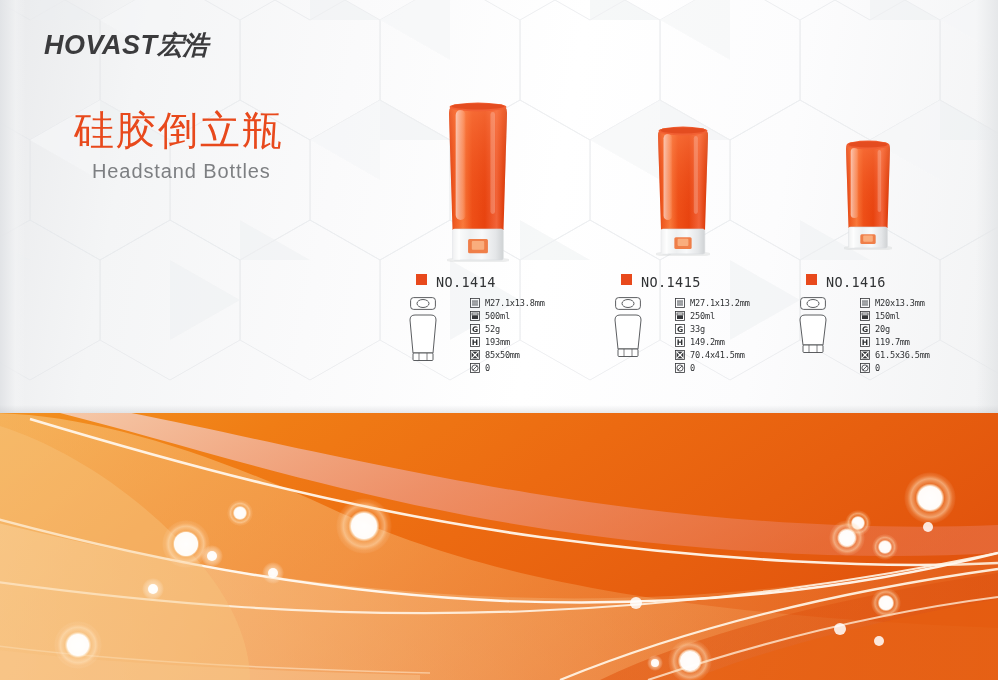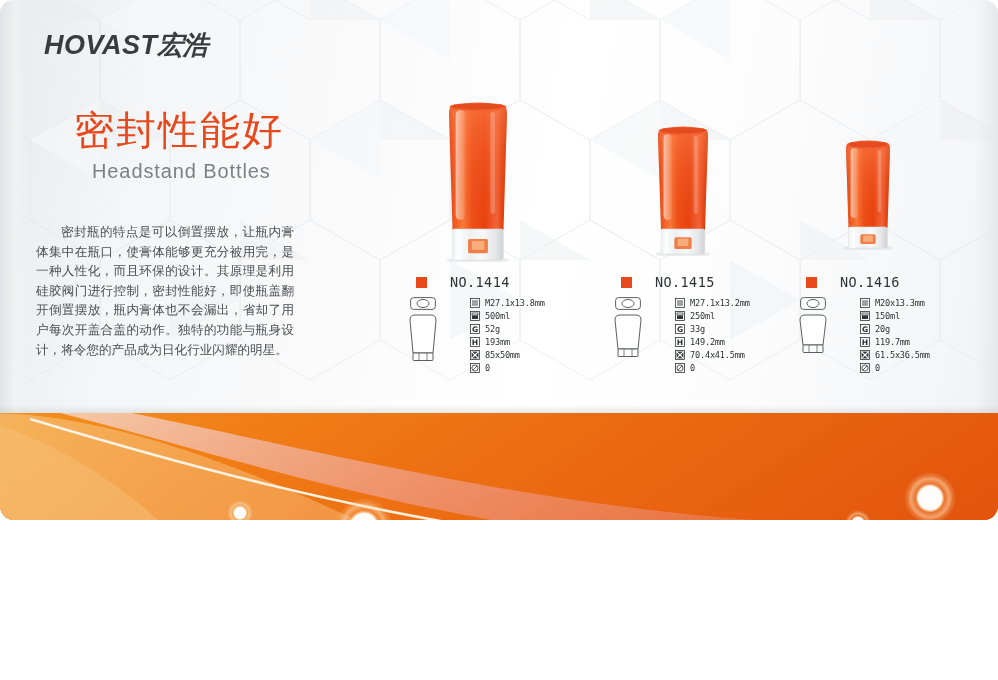--- a/index.html
+++ b/index.html
@@ -9,24 +9,23 @@
   }
   body {
     width: 998px;
     height: 680px;
     overflow: hidden;
     font-family: "Liberation Sans", sans-serif;
   }
   #page {
     position: relative;
     width: 998px;
-    height: 520px;
+    height: 680px;
     overflow: hidden;
     background: #ffffff;
-    border-radius: 14px;
   }
 
   
   #top-section {
     position: absolute;
     left: 0; top: 0;
     width: 998px;
     height: 413px;
     overflow: hidden;
     background:
@@ -129,22 +128,21 @@
   .bottle-photo {
     position: absolute;
     left: 50%;
     transform: translateX(-50%);
   }
   .product-code {
     position: absolute;
     top: 274px;
     left: 38px;
     display: flex;
-    align-items: center;
-    gap: 23px;
+    gap: 9px;
     white-space: nowrap;
   }
   .code-swatch {
     width: 11px; height: 11px;
     background: #e8491c;
     display: block;
   }
   .code-label {
     font-family: "DejaVu Sans Mono", "Liberation Mono", monospace;
     font-size: 13.5px;
@@ -278,24 +276,23 @@
         <polygon points="630,180 700,140 700,220"></polygon>
         <polygon points="910,180 980,140 980,220"></polygon>
       </g>
     </svg>
 
     <div id="left-panel-edge"></div>
     <div id="right-panel-edge"></div>
 
     <div id="logo"><span>HOVAST</span><span class="logo-cn">宏浩</span></div>
 
-    <div id="title-cn">密封性能好</div>
+    <div id="title-cn">硅胶倒立瓶</div>
     <div id="title-en">Headstand Bottles</div>
 
-    <div id="body-copy">密封瓶的特点是可以倒置摆放，让瓶内膏体集中在瓶口，使膏体能够更充分被用完，是一种人性化，而且环保的设计。其原理是利用硅胶阀门进行控制，密封性能好，即使瓶盖翻开倒置摆放，瓶内膏体也不会漏出，省却了用户每次开盖合盖的动作。独特的功能与瓶身设计，将令您的产品成为日化行业闪耀的明星。</div>
 
     <div class="product" id="product-0">
         <svg width="62" height="160" viewBox="0 0 62 160" class="bottle-photo" style="top: 102px;">
     <defs>
       <linearGradient id="bodyG0" x1="0" y1="0" x2="1" y2="0">
         <stop offset="0%" stop-color="#d9390f"></stop>
         <stop offset="9%" stop-color="#ef5a20"></stop>
         <stop offset="24%" stop-color="#f97a3c"></stop>
         <stop offset="40%" stop-color="#ee4f17"></stop>
         <stop offset="62%" stop-color="#e8430f"></stop>

